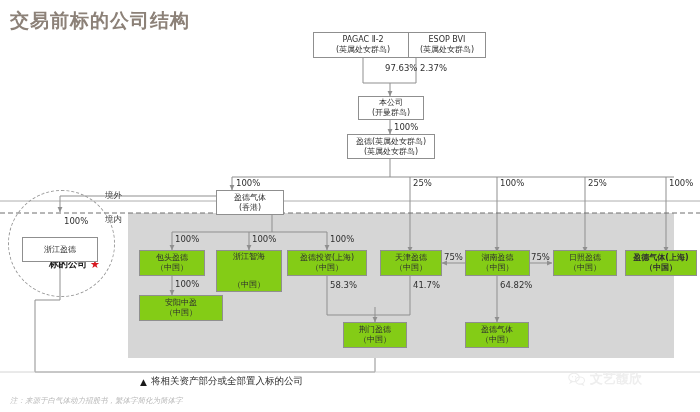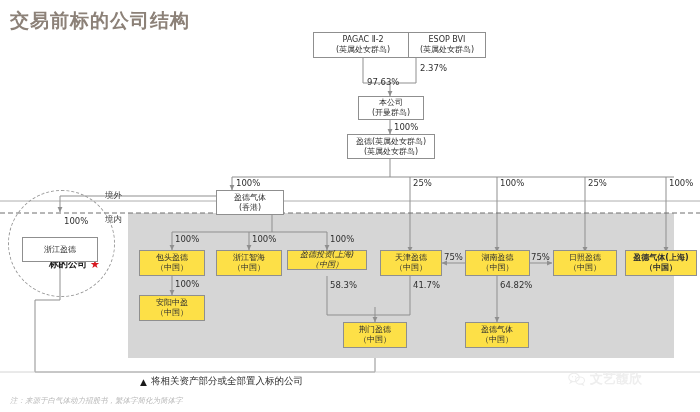--- a/index.html
+++ b/index.html
@@ -31,21 +31,21 @@
     line-height:1.25;
     color:#2f2f2f;
     display:flex;
     flex-direction:column;
     align-items:center;
     justify-content:center;
     padding:1px 11px;
   }
   .node .l1{white-space:nowrap;}
   .node .l2{white-space:nowrap;}
-  .node.shaded{background:#fde047;}
+  .node.shaded{background:#84cc16;}
 
   
   .plabel{
     position:absolute;
     font-size:8.5px;
     color:#2f2f2f;
     white-space:nowrap;
   }
 
   
@@ -205,26 +205,26 @@
 
 <div class="node" style="left:22px;top:237px;width:76px;height:25px;">
   <span class="l1">浙江盈德</span>
 </div>
 
 <div class="node shaded" style="left:139px;top:250px;width:66px;height:26px;">
   <span class="l1">包头盈德</span>
   <span class="l2">（中国）</span>
 </div>
 
-<div class="node shaded" style="left:216px;top:250px;width:66px;height:26px;">
+<div class="node shaded" style="left:216px;top:250px;width:66px;height:42px;justify-content:space-between;">
   <span class="l1">浙江智海</span>
   <span class="l2">（中国）</span>
 </div>
 
-<div class="node shaded" style="left:287px;top:250px;width:80px;height:20px;font-style:italic;">
+<div class="node shaded" style="left:287px;top:250px;width:80px;height:26px;">
   <span class="l1">盈德投资(上海)</span>
   <span class="l2">（中国）</span>
 </div>
 
 <div class="node shaded" style="left:380px;top:250px;width:62px;height:26px;">
   <span class="l1">天津盈德</span>
   <span class="l2">（中国）</span>
 </div>
 
 <div class="node shaded" style="left:465px;top:250px;width:65px;height:26px;">
@@ -235,36 +235,36 @@
 <div class="node shaded" style="left:553px;top:250px;width:64px;height:26px;">
   <span class="l1">日照盈德</span>
   <span class="l2">（中国）</span>
 </div>
 
 <div class="node shaded" style="left:625px;top:250px;width:72px;height:26px;font-weight:bold;">
   <span class="l1">盈德气体(上海)</span>
   <span class="l2">（中国）</span>
 </div>
 
-<div class="node shaded" style="left:139px;top:295px;width:66px;height:26px;">
+<div class="node shaded" style="left:139px;top:295px;width:84px;height:26px;">
   <span class="l1">安阳中盈</span>
   <span class="l2">（中国）</span>
 </div>
 
 <div class="node shaded" style="left:343px;top:322px;width:64px;height:26px;">
   <span class="l1">荆门盈德</span>
   <span class="l2">（中国）</span>
 </div>
 
 <div class="node shaded" style="left:465px;top:322px;width:64px;height:26px;">
   <span class="l1">盈德气体</span>
   <span class="l2">（中国）</span>
 </div>
 
-<div class="plabel" style="left:367px;top:63px;margin-top:14px;">97.63%</div>
+<div class="plabel" style="left:385px;top:63px;">97.63%</div>
 <div class="plabel" style="left:420px;top:63px;text-align:right;">2.37%</div>
 <div class="plabel" style="left:394px;top:122px;">100%</div>
 
 <div class="plabel" style="left:236px;top:178px;">100%</div>
 <div class="plabel" style="left:413px;top:178px;">25%</div>
 <div class="plabel" style="left:500px;top:178px;">100%</div>
 <div class="plabel" style="left:588px;top:178px;">25%</div>
 <div class="plabel" style="left:669px;top:178px;">100%</div>
 
 <div class="plabel" style="left:64px;top:216px;">100%</div>

